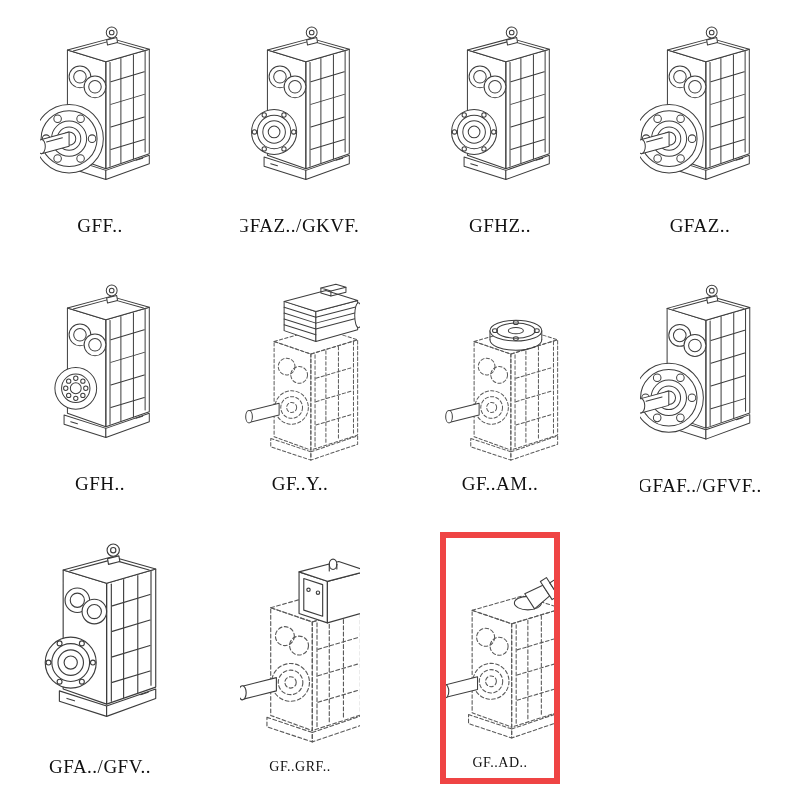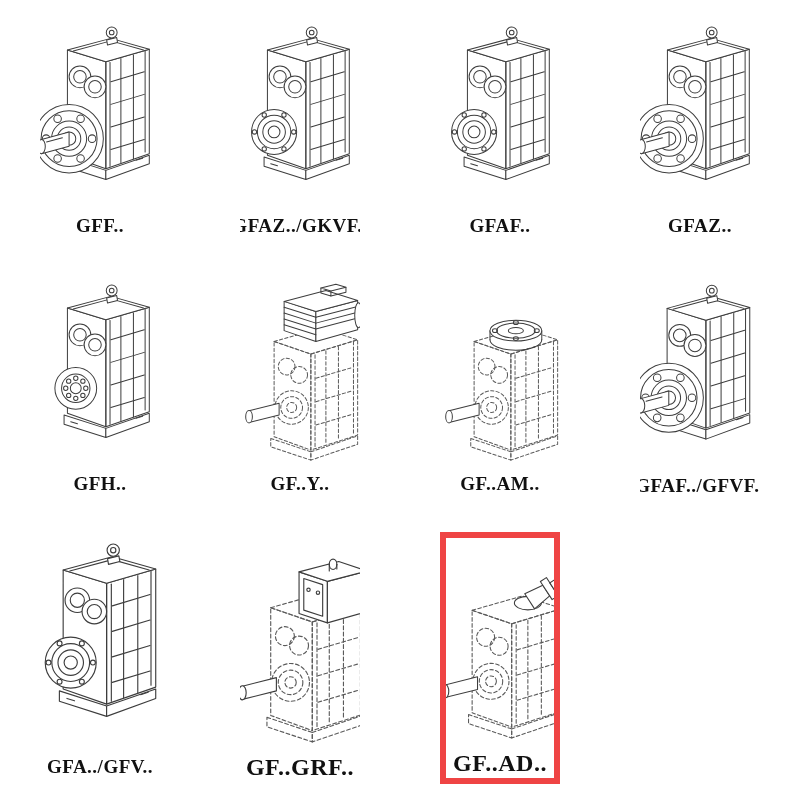--- a/index.html
+++ b/index.html
@@ -15,24 +15,24 @@
     box-sizing:border-box; padding-top:4px; overflow:hidden;
   }
   .cell.bordered { border:6px solid #ef4444; }
   svg.draw {
     width:182px; height:206px; display:block;
     stroke:#3d3d3d; stroke-width:1.2; fill:none;
     stroke-linecap:round; stroke-linejoin:round;
   }
   .r3 svg.draw { height:226px; }
   .lbl {
-    font-weight:700; font-size:19px; letter-spacing:.5px;
+    font-weight:400; font-size:19px; letter-spacing:.5px;
     height:32px; line-height:28px; text-align:center; white-space:nowrap;
   }
-  .big .lbl { font-size:24px; }
+  .big .lbl { font-size:14px; }
   .defs-holder { position:absolute; width:0; height:0; overflow:hidden; }
 </style>
 </head>
 <body>
 
 <svg class="defs-holder" aria-hidden="true">
   <defs>
 
     <symbol id="sg-base" viewBox="0 0 190 230" overflow="visible">
 
@@ -220,21 +220,21 @@
     <svg class="draw" viewBox="0 0 190 230">
         <use href="#v-bore"></use>
       </svg>
     <figcaption class="lbl">GFAZ../GKVF..</figcaption>
   </figure>
 
   <figure class="cell">
     <svg class="draw" viewBox="0 0 190 230">
         <use href="#v-bore"></use>
       </svg>
-    <figcaption class="lbl">GFAF..</figcaption>
+    <figcaption class="lbl">GFHZ..</figcaption>
   </figure>
 
   <figure class="cell">
     <svg class="draw" viewBox="0 0 190 230">
         <use href="#v-flange"></use>
       </svg>
     <figcaption class="lbl">GFAZ..</figcaption>
   </figure>
 
   <figure class="cell">

